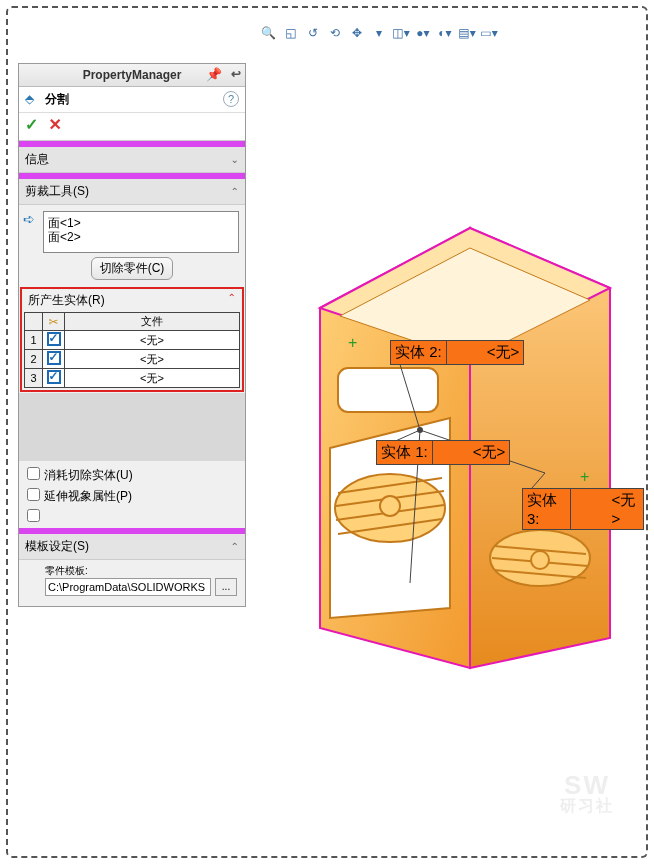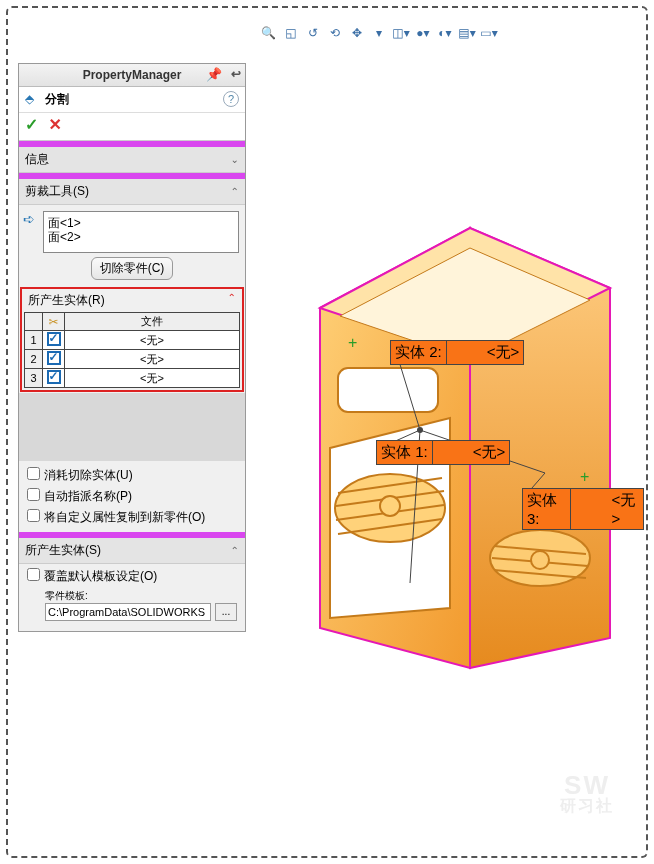--- a/index.html
+++ b/index.html
@@ -142,37 +142,32 @@
 
   <div class="spacer-gray"></div>
 
   <div class="sec-body" style="padding:4px">
     <label class="chkline">
       <input type="checkbox" style="">
       <span>消耗切除实体(U)</span>
     </label>
     <label class="chkline">
       <input type="checkbox" style="">
-      <span>自动指派名称(P)</span>
+      <span>延伸视象属性(P)</span>
     </label>
     <label class="chkline">
       <input type="checkbox" style="">
-      <span>将自定义属性复制到新零件(O)</span>
     </label>
   </div>
 
   <div class="section-hd">
-    <span>所产生实体(S)</span>
+    <span>模板设定(S)</span>
     <span class="chev">⌃</span>
   </div>
   <div class="sec-body" style="padding:2px 4px 6px">
-    <label class="chkline">
-      <input type="checkbox" style="">
-      <span>覆盖默认模板设定(O)</span>
-    </label>
     <div style="padding:2px 4px 0 22px; font-size:10px">零件模板:</div>
     <div class="tmpl-row" style="padding-left:22px">
       <input type="text" value="C:\ProgramData\SOLIDWORKS" style="">
       <span class="browse">...</span>
     </div>
   </div>
 </div>
 
 <div class="viewport">
 

